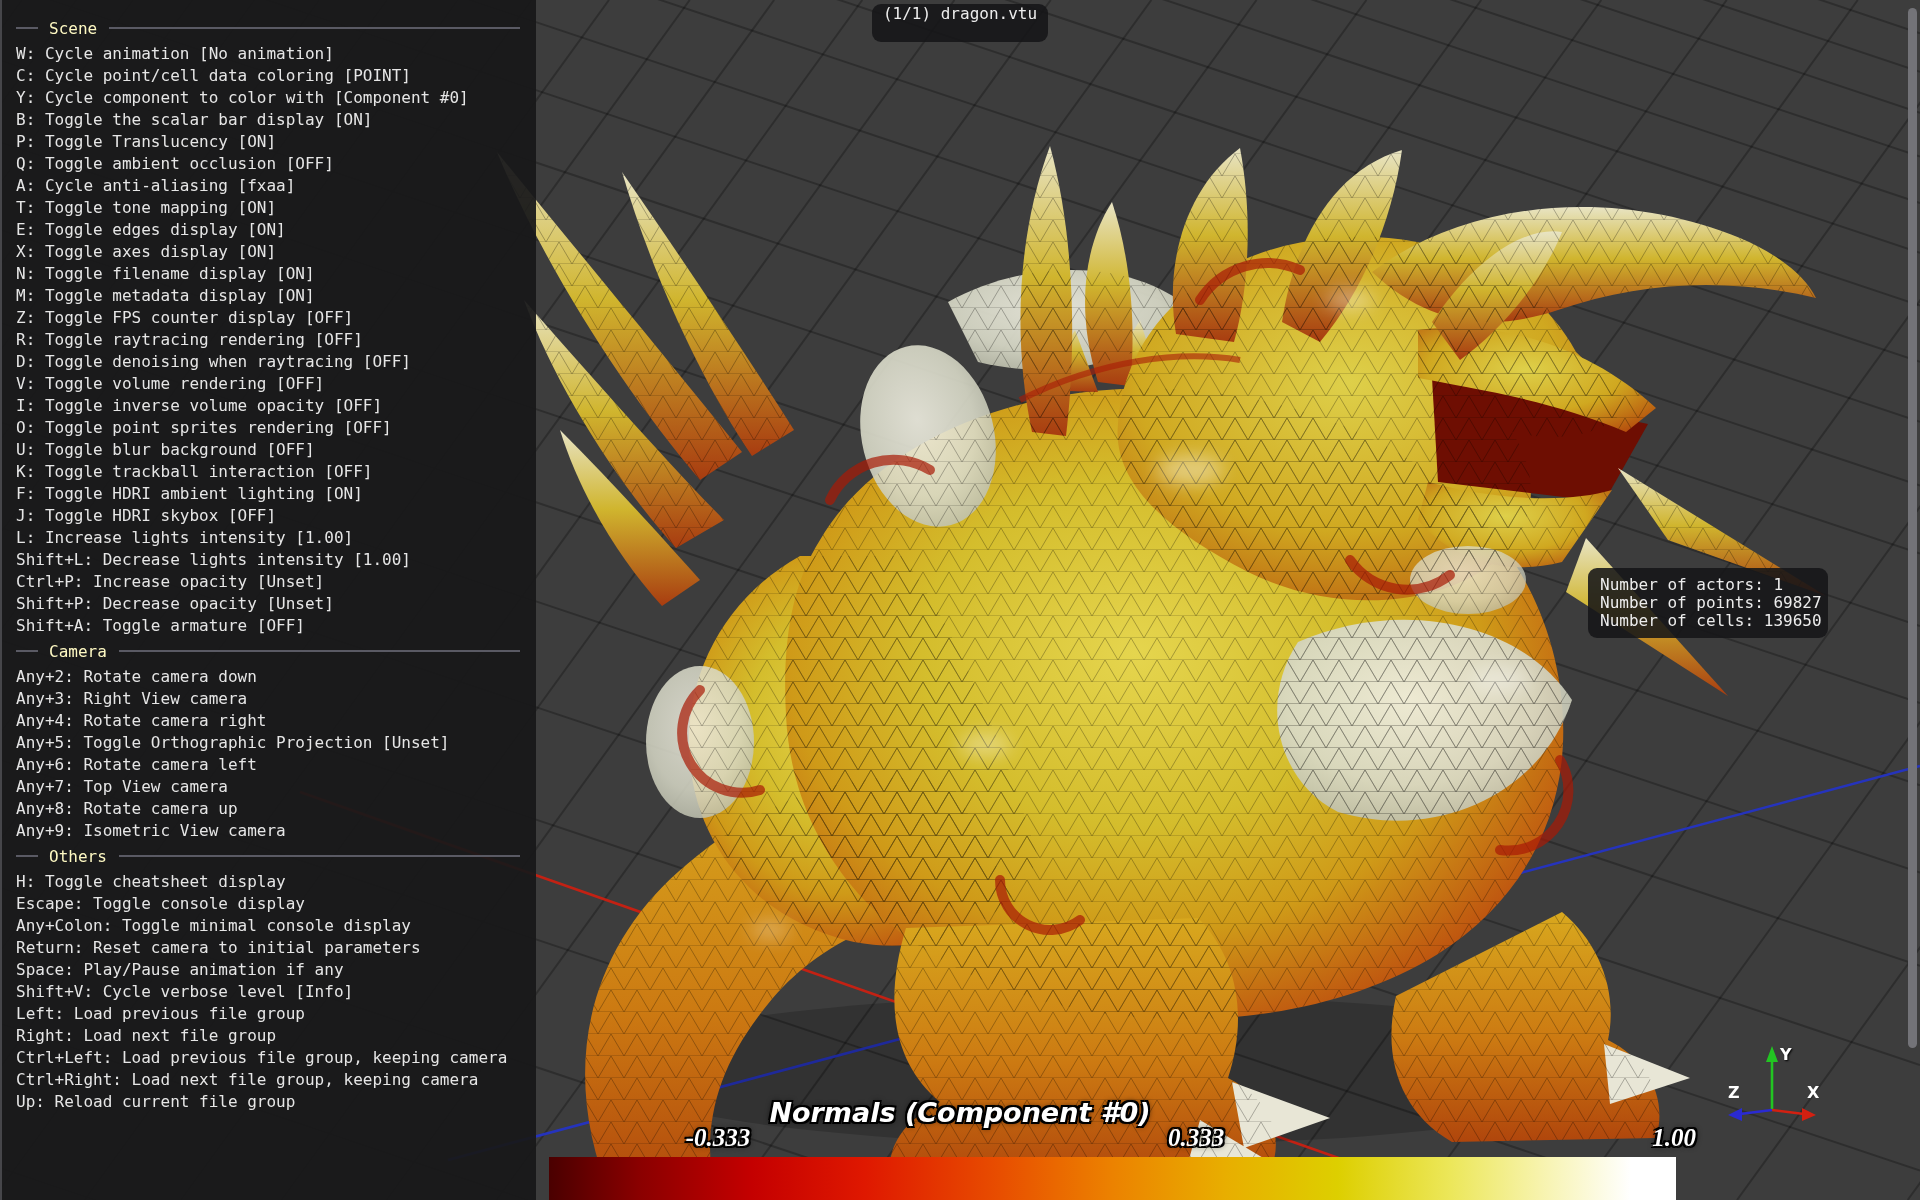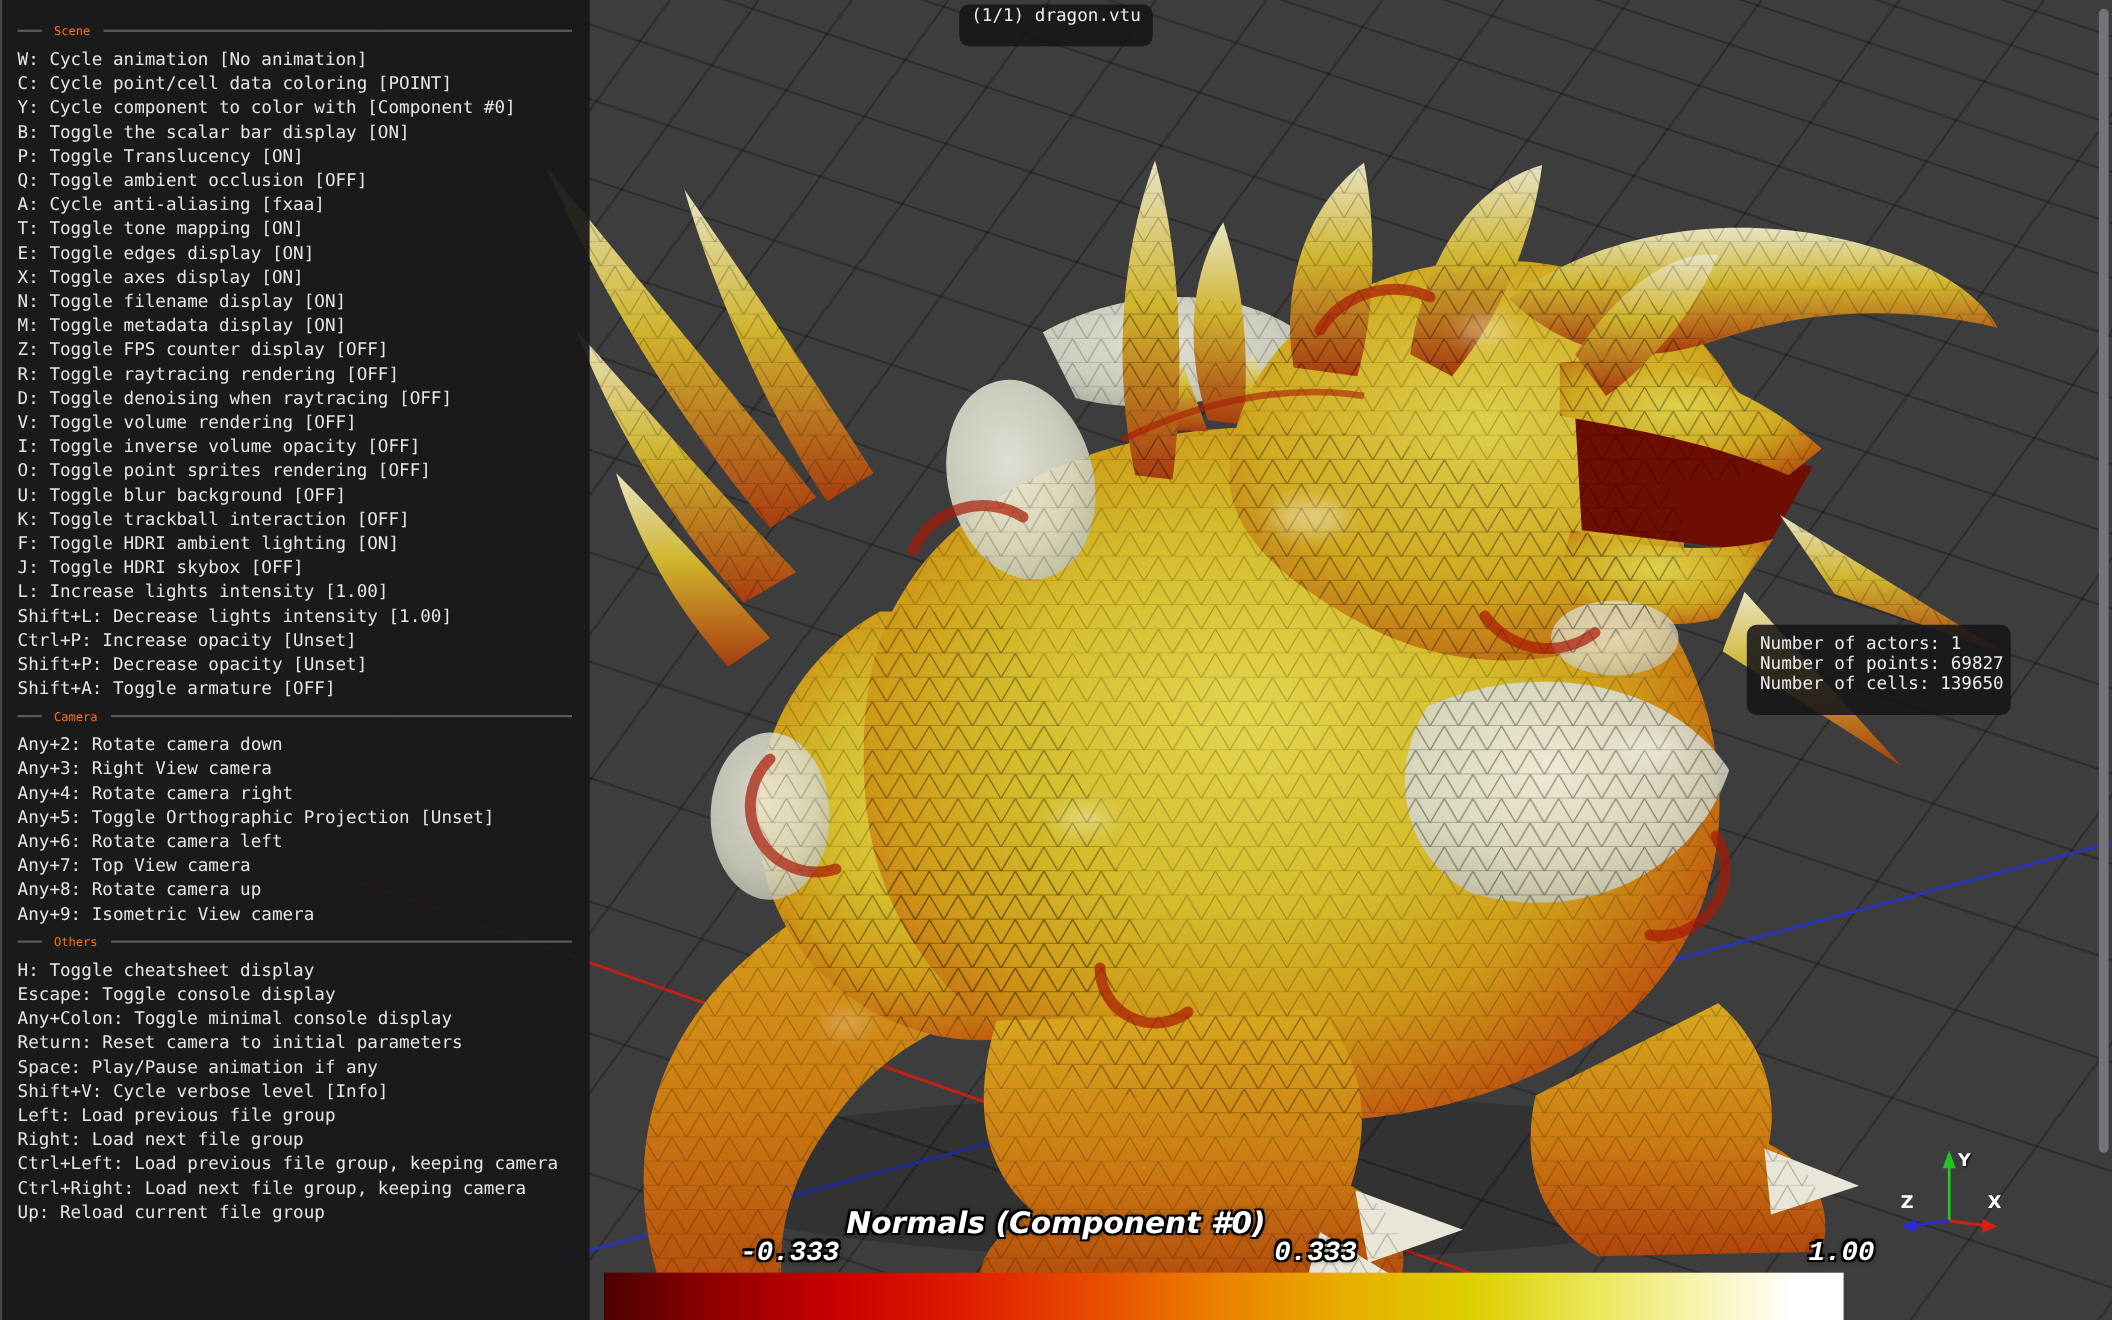--- a/index.html
+++ b/index.html
@@ -8,45 +8,45 @@
   
   .viewport{position:absolute;inset:0;background:#3d3d3d;overflow:hidden;}
   .scene-svg{position:absolute;left:0;top:0;}
 
   
   .cheatsheet{position:absolute;left:0;top:0;width:536px;height:1200px;
     background:rgba(24,24,26,0.94);border-left:2px solid #46464a;
     box-sizing:border-box;padding:14px 0 0 14px;overflow:hidden;z-index:30;}
   .cs-header{display:flex;align-items:center;height:24px;margin:2px 0 3px 0;}
   .cs-header .dash{width:22px;height:2px;background:#5a5a64;margin-right:11px;flex:none;}
-  .cs-header .label{color:#f97316;font-size:11px;white-space:pre;}
+  .cs-header .label{color:#fef9c3;font-size:16px;white-space:pre;}
   .cs-header .rule{flex:1;height:2px;background:#5a5a64;margin-left:12px;margin-right:16px;}
   .cs-item{color:#e6e6e6;font-size:16px;line-height:22px;height:22px;white-space:pre;}
   .cs-scrollbar{position:absolute;right:3px;top:8px;width:9px;height:1040px;
     border-radius:5px;background:#737378;z-index:31;}
 
   
   .filename-badge{position:absolute;left:872px;top:4px;width:176px;height:38px;
     background:rgba(22,22,24,0.88);border-radius:9px;z-index:20;
     display:flex;align-items:flex-start;justify-content:center;}
   .filename-badge span{color:#ececec;font-size:16px;white-space:pre;}
 
   
-  .metadata-box{position:absolute;left:1588px;top:568px;width:240px;height:82px;
+  .metadata-box{position:absolute;left:1588px;top:568px;width:240px;height:70px;
     background:rgba(22,22,24,0.88);border-radius:9px;z-index:20;
     box-sizing:border-box;padding:8px 12px;}
   .metadata-box div{color:#ececec;font-size:16px;line-height:18px;white-space:pre;}
 
   
   .scalarbar-title{position:absolute;left:960px;top:1097px;transform:translateX(-50%);
     z-index:22;color:#fff;font-family:"DejaVu Sans","Liberation Sans",sans-serif;
     font-weight:bold;font-style:italic;font-size:27px;white-space:pre;
     text-shadow:-2px -2px 0 #000,2px -2px 0 #000,-2px 2px 0 #000,2px 2px 0 #000,0 0 6px #000;}
   .scalarbar-tick{position:absolute;top:1124px;transform:translateX(-50%);z-index:22;
-    color:#fff;font-family:Liberation Mono, monospace;
+    color:#fff;font-family:Liberation Serif, serif;
     font-weight:bold;font-style:italic;font-size:25px;white-space:pre;
     text-shadow:-2px -2px 0 #000,2px -2px 0 #000,-2px 2px 0 #000,2px 2px 0 #000,0 0 6px #000;}
   .scalarbar-gradient{position:absolute;left:549px;top:1157px;width:1127px;height:43px;z-index:21;
     background:linear-gradient(to right,#4a0000 0%,#8a0000 8%,#c40000 18%,#df1800 28%,
       #e84e00 40%,#ec8200 50%,#e8ae00 60%,#ddcf00 70%,#ece75a 80%,#f7f3ad 88%,#ffffff 96%,#ffffff 100%);}
 
   
   .axes-widget{position:absolute;left:1712px;top:1032px;z-index:22;}
   .axes-widget text{font-family:"DejaVu Sans","Liberation Sans",sans-serif;
     font-weight:bold;font-size:16px;fill:#fff;}

